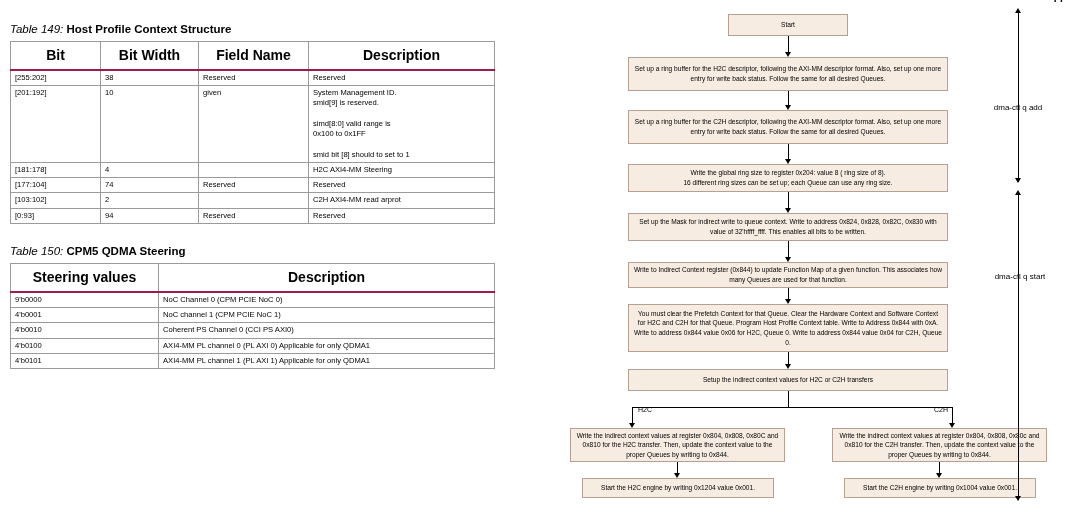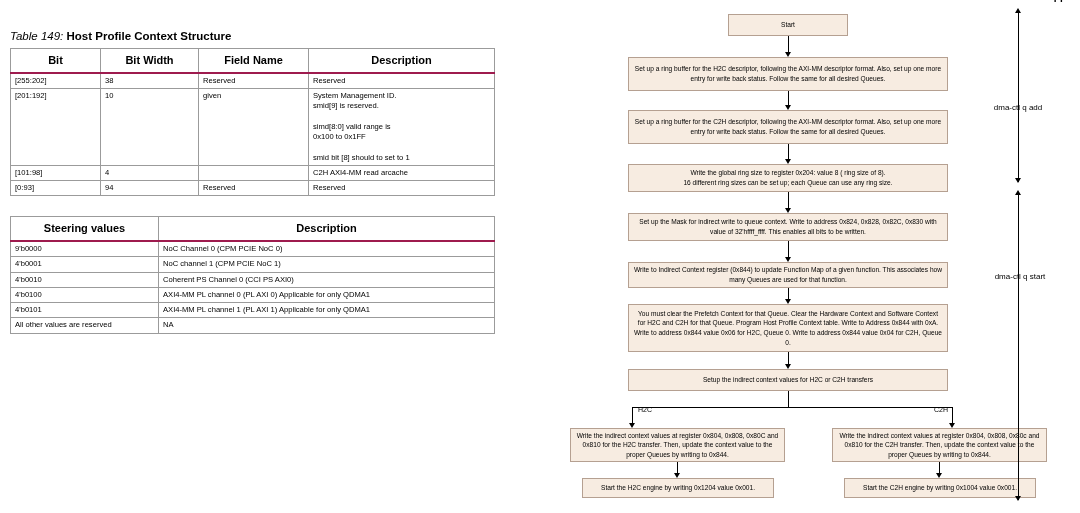--- a/index.html
+++ b/index.html
@@ -22,21 +22,21 @@
   }
   
   .left-col {
     position: absolute;
     left: 10px;
     top: 0px;
     width: 500px;
   }
   .table-caption {
     font-size: 11.5px;
-    margin: 8px 0 6px 0;
+    margin: 1px 0 6px 0;
     color: #000;
   }
   .table-caption .cap-label {
     font-style: italic;
   }
   .table-caption .cap-title {
     font-weight: bold;
   }
   table.doc-table {
     border-collapse: collapse;
@@ -49,21 +49,21 @@
     font-size: 7.6px;
     padding: 2px 4px;
     vertical-align: top;
     text-align: left;
     line-height: 1.35;
     color: #000;
   }
   table.doc-table thead th {
     text-align: center;
     font-weight: bold;
-    font-size: 11px;
+    font-size: 14px;
     padding: 4px 3px;
     border-bottom: 2px solid #9e1b4e;
     background: #ffffff;
   }
   table.doc-table.t150 thead th:first-child,
   table.doc-table.t150 thead th:last-child {
     text-align: center;
   }
   .spacer-22 { height: 22px; }
   .multiline-cell div { margin: 0; padding: 0; }
@@ -178,36 +178,52 @@
               <div>System Management ID.</div>
               <div>smid[9] is reserved.</div>
               <div>&nbsp;</div>
               <div>simd[8:0] valid range is</div>
               <div>0x100 to 0x1FF</div>
               <div>&nbsp;</div>
               <div>smid bit [8] should to set to 1</div>
             </td>
         </tr>
         <tr>
-          <td>[101:98]</td>
+          <td>[181:178]</td>
           <td>4</td>
           <td></td>
-          <td>C2H AXI4-MM read arcache</td>
+          <td>H2C AXI4-MM Steering</td>
+        </tr>
+        <tr>
+          <td>[177:104]</td>
+          <td>74</td>
+          <td>Reserved</td>
+          <td>Reserved</td>
+        </tr>
+        <tr>
+          <td>[103:102]</td>
+          <td>2</td>
+          <td></td>
+          <td>C2H AXI4-MM read arprot</td>
         </tr>
         <tr>
           <td>[0:93]</td>
           <td>94</td>
           <td>Reserved</td>
           <td>Reserved</td>
         </tr>
       </tbody>
     </table>
 
     <div style="height:20px"></div>
 
+    <p class="table-caption">
+      <span class="cap-label">Table 150:</span>
+      <span class="cap-title">CPM5 QDMA Steering</span>
+    </p>
 
     <table class="doc-table t150">
       <colgroup>
         <col style="width:148px">
         <col style="width:336px">
       </colgroup>
       <thead>
         <tr>
           <th>Steering values</th>
           <th>Description</th>
@@ -227,24 +243,20 @@
           <td>Coherent PS Channel 0 (CCI PS AXI0)</td>
         </tr>
         <tr>
           <td>4'b0100</td>
           <td>AXI4-MM PL channel 0 (PL AXI 0) Applicable for only QDMA1</td>
         </tr>
         <tr>
           <td>4'b0101</td>
           <td>AXI4-MM PL channel 1 (PL AXI 1) Applicable for only QDMA1</td>
         </tr>
-        <tr>
-          <td>All other values are reserved</td>
-          <td>NA</td>
-        </tr>
       </tbody>
     </table>
   </div>
 
   <div class="flow">
 
     <div class="flow-title">Driver App</div>
 
     <div class="node" style="left:168px; top:14px; width:120px; height:22px;">
       <span>Start</span>

